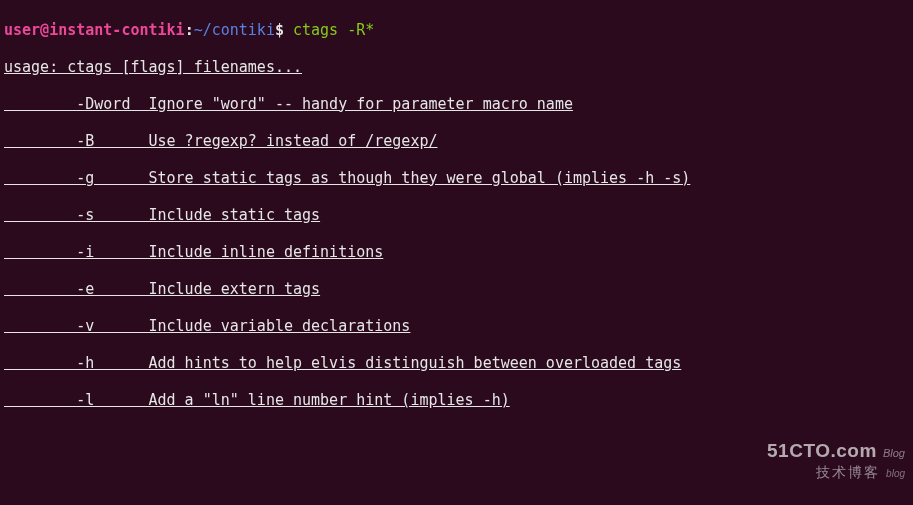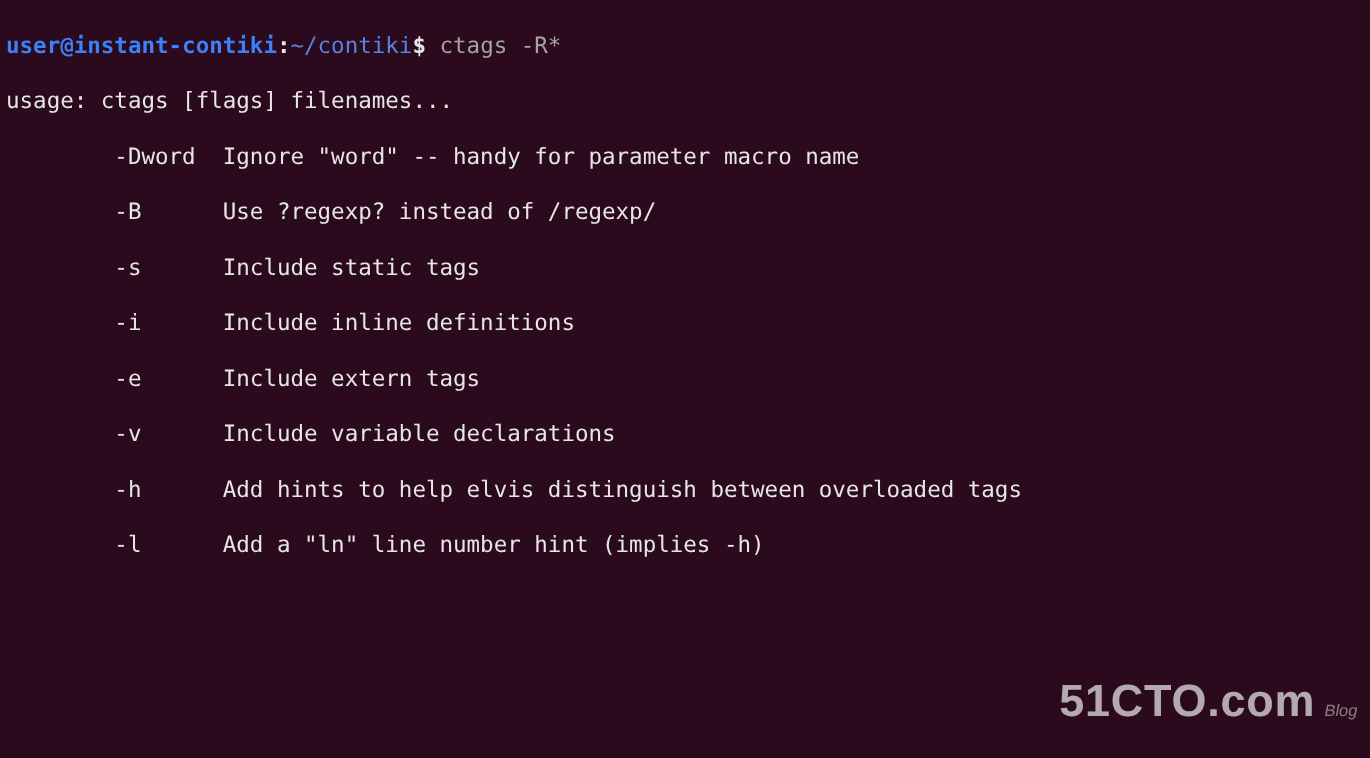--- a/index.html
+++ b/index.html
@@ -6,48 +6,49 @@
   html,body { width:913px; height:505px; overflow:hidden; }
   body {
     background:#2b0a1e;
     font-family:"DejaVu Sans Mono","Ubuntu Mono",Consolas,monospace;
     font-size:15px;
     line-height:18.5px;
     color:#e6e6e6;
     position:relative;
   }
   .term { padding:2px 4px; white-space:pre; }
-  .prompt { color:#3b82f6; font-weight:bold; }
+  .prompt { color:#ec4899; font-weight:bold; }
   .colon  { color:#e6e6e6; font-weight:bold; }
   .path   { color:#5a82e0; font-weight:normal; }
-  .cmd    { color:#a3a3a3; }
-  .out    { color:#e6e6e6; }
+  .cmd    { color:#84cc16; }
+  .out    { color:#e6e6e6;text-decoration:underline; }
 
   .watermark {
     position:absolute;
     right:8px;
     bottom:22px;
     text-align:right;
     color:rgba(255,255,255,0.55);
     font-family:Arial,Helvetica,sans-serif;
     pointer-events:none;
   }
-  .watermark .big   { font-size:30px; font-weight:bold; letter-spacing:0.5px; color:rgba(255,255,255,0.65);}
+  .watermark .big   { font-size:19px; font-weight:bold; letter-spacing:0.5px; color:rgba(255,255,255,0.65);}
   .watermark .blog  { font-size:11px; font-style:italic; color:rgba(255,255,255,0.45); margin-left:2px;}
   .watermark .sub   { font-size:14px; color:rgba(255,255,255,0.5); letter-spacing:2px; }
   .watermark .subblog { font-size:10px; font-style:italic; color:rgba(255,255,255,0.4); margin-left:2px;}
 </style>
 </head>
 <body>
 
 <div class="term">
 <div><span class="prompt">user@instant-contiki</span><span class="colon">:</span><span class="path">~/contiki</span><span class="colon">$ </span><span class="cmd">ctags -R*</span></div>
 <div class="out">usage: ctags [flags] filenames...</div>
 <div class="out">        -Dword  Ignore "word" -- handy for parameter macro name</div>
 <div class="out">        -B      Use ?regexp? instead of /regexp/</div>
+<div class="out">        -g      Store static tags as though they were global (implies -h -s)</div>
 <div class="out">        -s      Include static tags</div>
 <div class="out">        -i      Include inline definitions</div>
 <div class="out">        -e      Include extern tags</div>
 <div class="out">        -v      Include variable declarations</div>
 <div class="out">        -h      Add hints to help elvis distinguish between overloaded tags</div>
 <div class="out">        -l      Add a "ln" line number hint (implies -h)</div>
 
 
 
 
@@ -61,13 +62,17 @@
 
 
 
 </div>
 
 <div class="watermark">
   <div>
     <span class="big">51CTO.com</span>
     <span class="blog">Blog</span>
   </div>
+  <div>
+    <span class="sub">技术博客</span>
+    <span class="subblog">blog</span>
+  </div>
 </div>
 
 </body></html>

